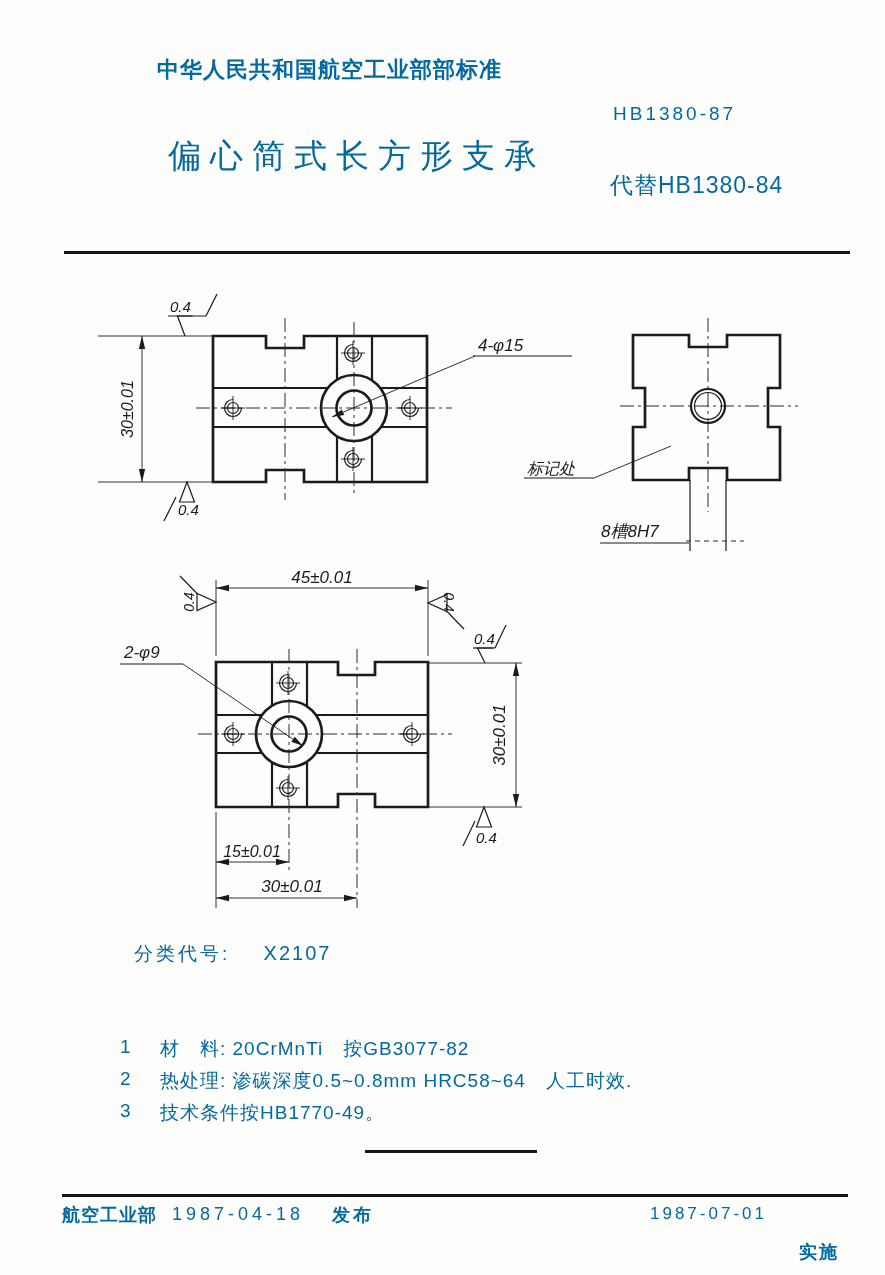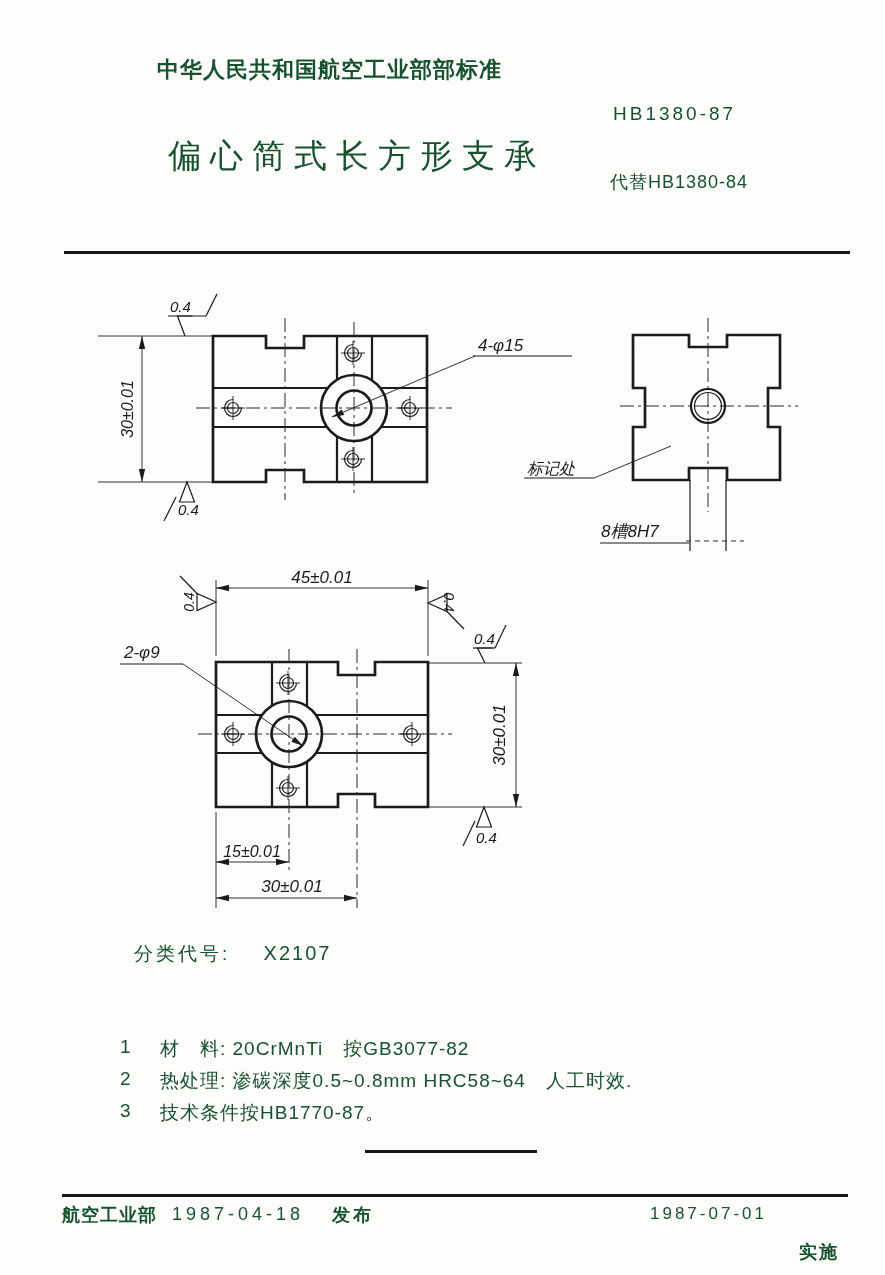--- a/index.html
+++ b/index.html
@@ -1,18 +1,18 @@
 <!DOCTYPE html>
 <html><head>
 <meta charset="utf-8">
 <style>
   html,body{margin:0;padding:0;background:#e8e8e8;}
   .page{
     position:relative;width:885px;height:1275px;background:#fdfdfb;
-    font-family:"Liberation Sans",sans-serif;color:#14532d;overflow:hidden;
+    font-family:"Liberation Sans",sans-serif;color:#0369a1;overflow:hidden;
     margin:0 auto;
   }
   .abs{position:absolute;white-space:nowrap;}
   .rule{position:absolute;background:#161616;}
   .hand{}
   .bold{font-weight:bold;}
   svg{position:absolute;left:0;top:0;}
   svg .blk{stroke:#1b1b1b;fill:none;stroke-linecap:butt;}
   svg .w3{stroke-width:2.7;}
   svg .w2{stroke-width:2.2;}
@@ -33,21 +33,21 @@
 <body>
 
 <div class="page">
 
   <div class="abs bold" style="left:157px;top:55px;font-size:22px;letter-spacing:1px;">中华人民共和国航空工业部部标准</div>
 
   <div class="abs hand" style="left:613px;top:103px;font-size:19px;letter-spacing:3px;">HB1380-87</div>
 
   <div class="abs hand" style="left:168px;top:134px;font-size:33px;letter-spacing:9px;text-align:right;">偏心简式长方形支承</div>
 
-  <div class="abs hand" style="left:610px;top:170px;font-size:18px;letter-spacing:1px;">代替HB1380-84</div>
+  <div class="abs hand" style="left:610px;top:170px;font-size:23px;letter-spacing:1px;">代替HB1380-84</div>
 
   <div class="rule" style="left:64px;top:251px;width:786px;height:3px;"></div>
 
   <svg width="885" height="960" viewBox="0 0 885 960">
 
     <g>
 
       <line class="blk w2" x1="213" y1="388" x2="427" y2="388"></line>
       <line class="blk w2" x1="213" y1="427" x2="427" y2="427"></line>
       <line class="blk w2" x1="337" y1="336" x2="337" y2="482"></line>
@@ -245,21 +245,21 @@
     <span class="hand" style="margin-left:28px;font-size:20px;letter-spacing:2px;">X2107</span>
   </div>
 
   <div class="abs hand" style="left:120px;top:1036px;font-size:19px;">1</div>
   <div class="abs" style="left:160px;top:1036px;font-size:19px;letter-spacing:1px;">材　料: 20CrMnTi　按GB3077-82</div>
 
   <div class="abs hand" style="left:120px;top:1068px;font-size:19px;">2</div>
   <div class="abs" style="left:160px;top:1068px;font-size:19px;letter-spacing:1px;">热处理: 渗碳深度0.5~0.8mm HRC58~64　人工时效.</div>
 
   <div class="abs hand" style="left:120px;top:1100px;font-size:19px;">3</div>
-  <div class="abs" style="left:160px;top:1100px;font-size:19px;letter-spacing:1px;">技术条件按HB1770-87。</div>
+  <div class="abs" style="left:160px;top:1100px;font-size:19px;letter-spacing:1px;">技术条件按HB1770-49。</div>
 
   <div class="rule" style="left:365px;top:1150px;width:172px;height:3px;"></div>
 
   <div class="rule" style="left:62px;top:1194px;width:786px;height:3px;"></div>
 
   <div class="abs bold" style="left:62px;top:1203px;font-size:18px;letter-spacing:1px;">航空工业部</div>
   <div class="abs hand" style="left:172px;top:1204px;font-size:18px;letter-spacing:4px;">1987-04-18</div>
   <div class="abs bold" style="left:332px;top:1203px;font-size:18px;letter-spacing:3px;">发布</div>
   <div class="abs hand" style="left:650px;top:1204px;font-size:17px;letter-spacing:3px;">1987-07-01</div>
   <div class="abs bold" style="left:799px;top:1240px;font-size:18px;letter-spacing:2px;">实施</div>

